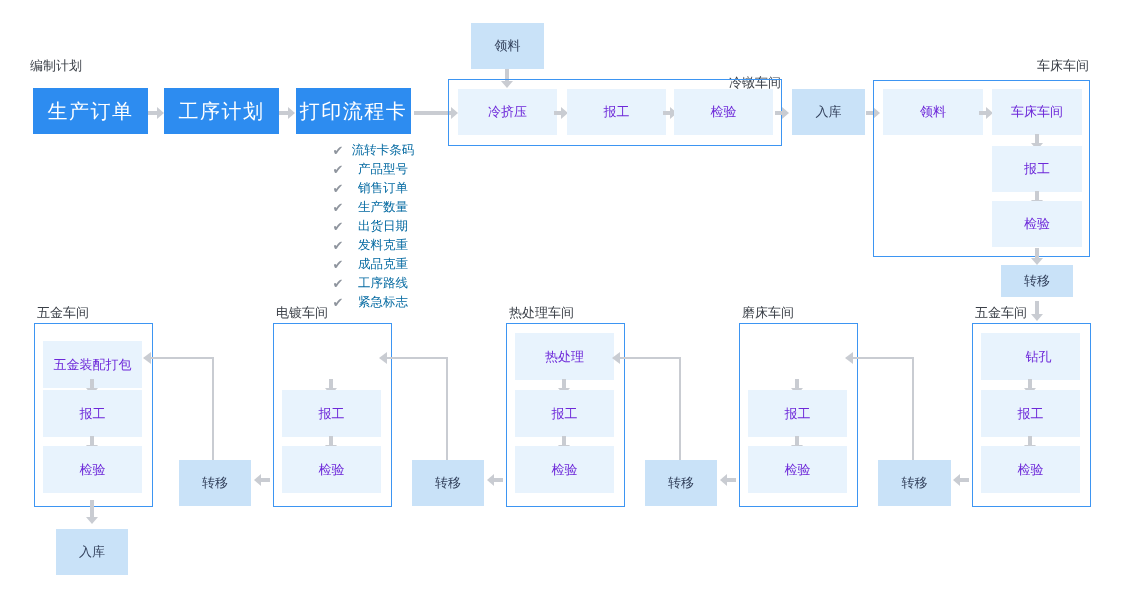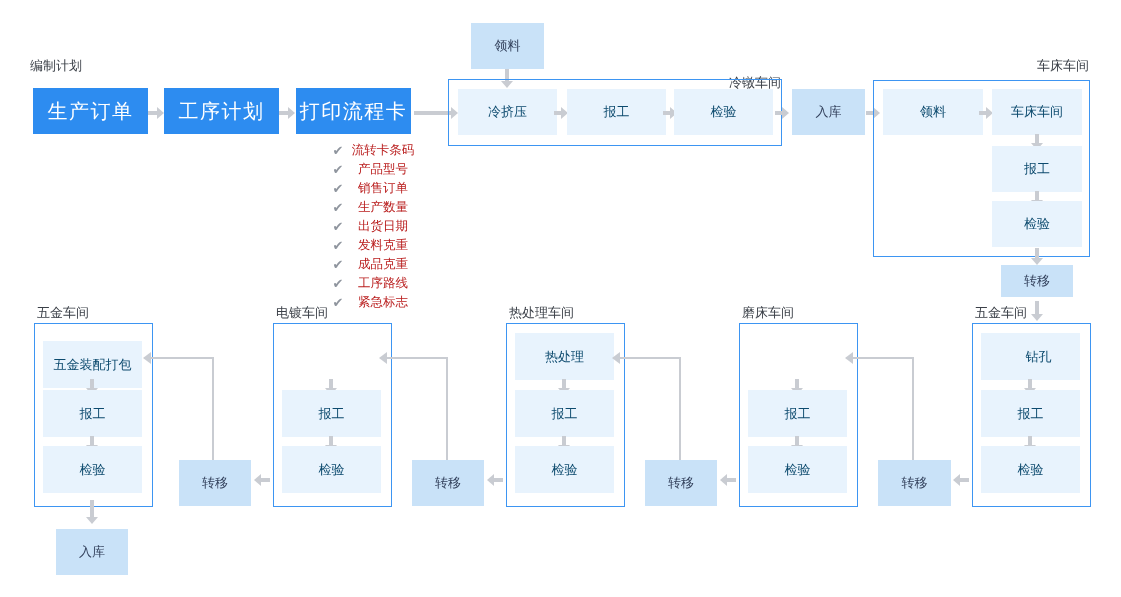--- a/index.html
+++ b/index.html
@@ -2,21 +2,21 @@
 <html><head>
 <meta charset="utf-8">
 <style>
   html,body{margin:0;padding:0;background:#fff;}
   body{font-family:"DejaVu Sans","Liberation Sans",sans-serif;}
   .canvas{position:relative;width:1121px;height:597px;background:#ffffff;overflow:hidden;}
 
   .box{position:absolute;display:flex;align-items:center;justify-content:center;
        box-sizing:border-box;white-space:nowrap;}
   .big{background:#2d8cf0;color:#ffffff;font-size:20px;letter-spacing:1.5px;}
-  .light{background:#e8f3fd;color:#0c4a6e;font-size:13px;}
+  .light{background:#e8f3fd;color:#6d28d9;font-size:13px;}
   .mid{background:#c9e2f8;color:#33415c;font-size:13px;}
 
   .group{position:absolute;border:1px solid #3d95f2;box-sizing:border-box;background:transparent;}
   .lbl{position:absolute;font-size:13px;color:#3b4048;white-space:nowrap;}
 
   
   .ar{position:absolute;}
   .ar-r{width:14px;height:12px;}
   .ar-r::before{content:"";position:absolute;left:0;right:6px;top:4px;height:4px;background:#c9ccd2;}
   .ar-r::after{content:"";position:absolute;right:0;top:0;width:0;height:0;
@@ -32,21 +32,21 @@
 
   
   .elbow{position:absolute;border-top:2px solid #c9ccd2;border-right:2px solid #c9ccd2;box-sizing:border-box;}
   .head-l{position:absolute;width:0;height:0;
       border-top:6px solid transparent;border-bottom:6px solid transparent;border-right:8px solid #c9ccd2;}
 
   
   .checklist{position:absolute;left:331px;top:141px;}
   .cl-row{display:flex;align-items:center;height:19px;}
   .cl-check{color:#8f959e;font-size:13px;width:14px;text-align:center;}
-  .cl-text{width:64px;text-align:center;font-size:12.5px;color:#b91c1c;margin-left:6px;}
+  .cl-text{width:64px;text-align:center;font-size:12.5px;color:#0369a1;margin-left:6px;}
 </style>
 </head>
 <body>
 
 <div class="canvas">
 
   <div class="lbl" style="left:30px;top:57px;">编制计划</div>
   <div class="box big" style="left:33px;top:88px;width:115px;height:46px;">生产订单</div>
   <div class="ar ar-r" style="left:148px;top:107px;width:16px;"></div>
   <div class="box big" style="left:164px;top:88px;width:115px;height:46px;">工序计划</div>

